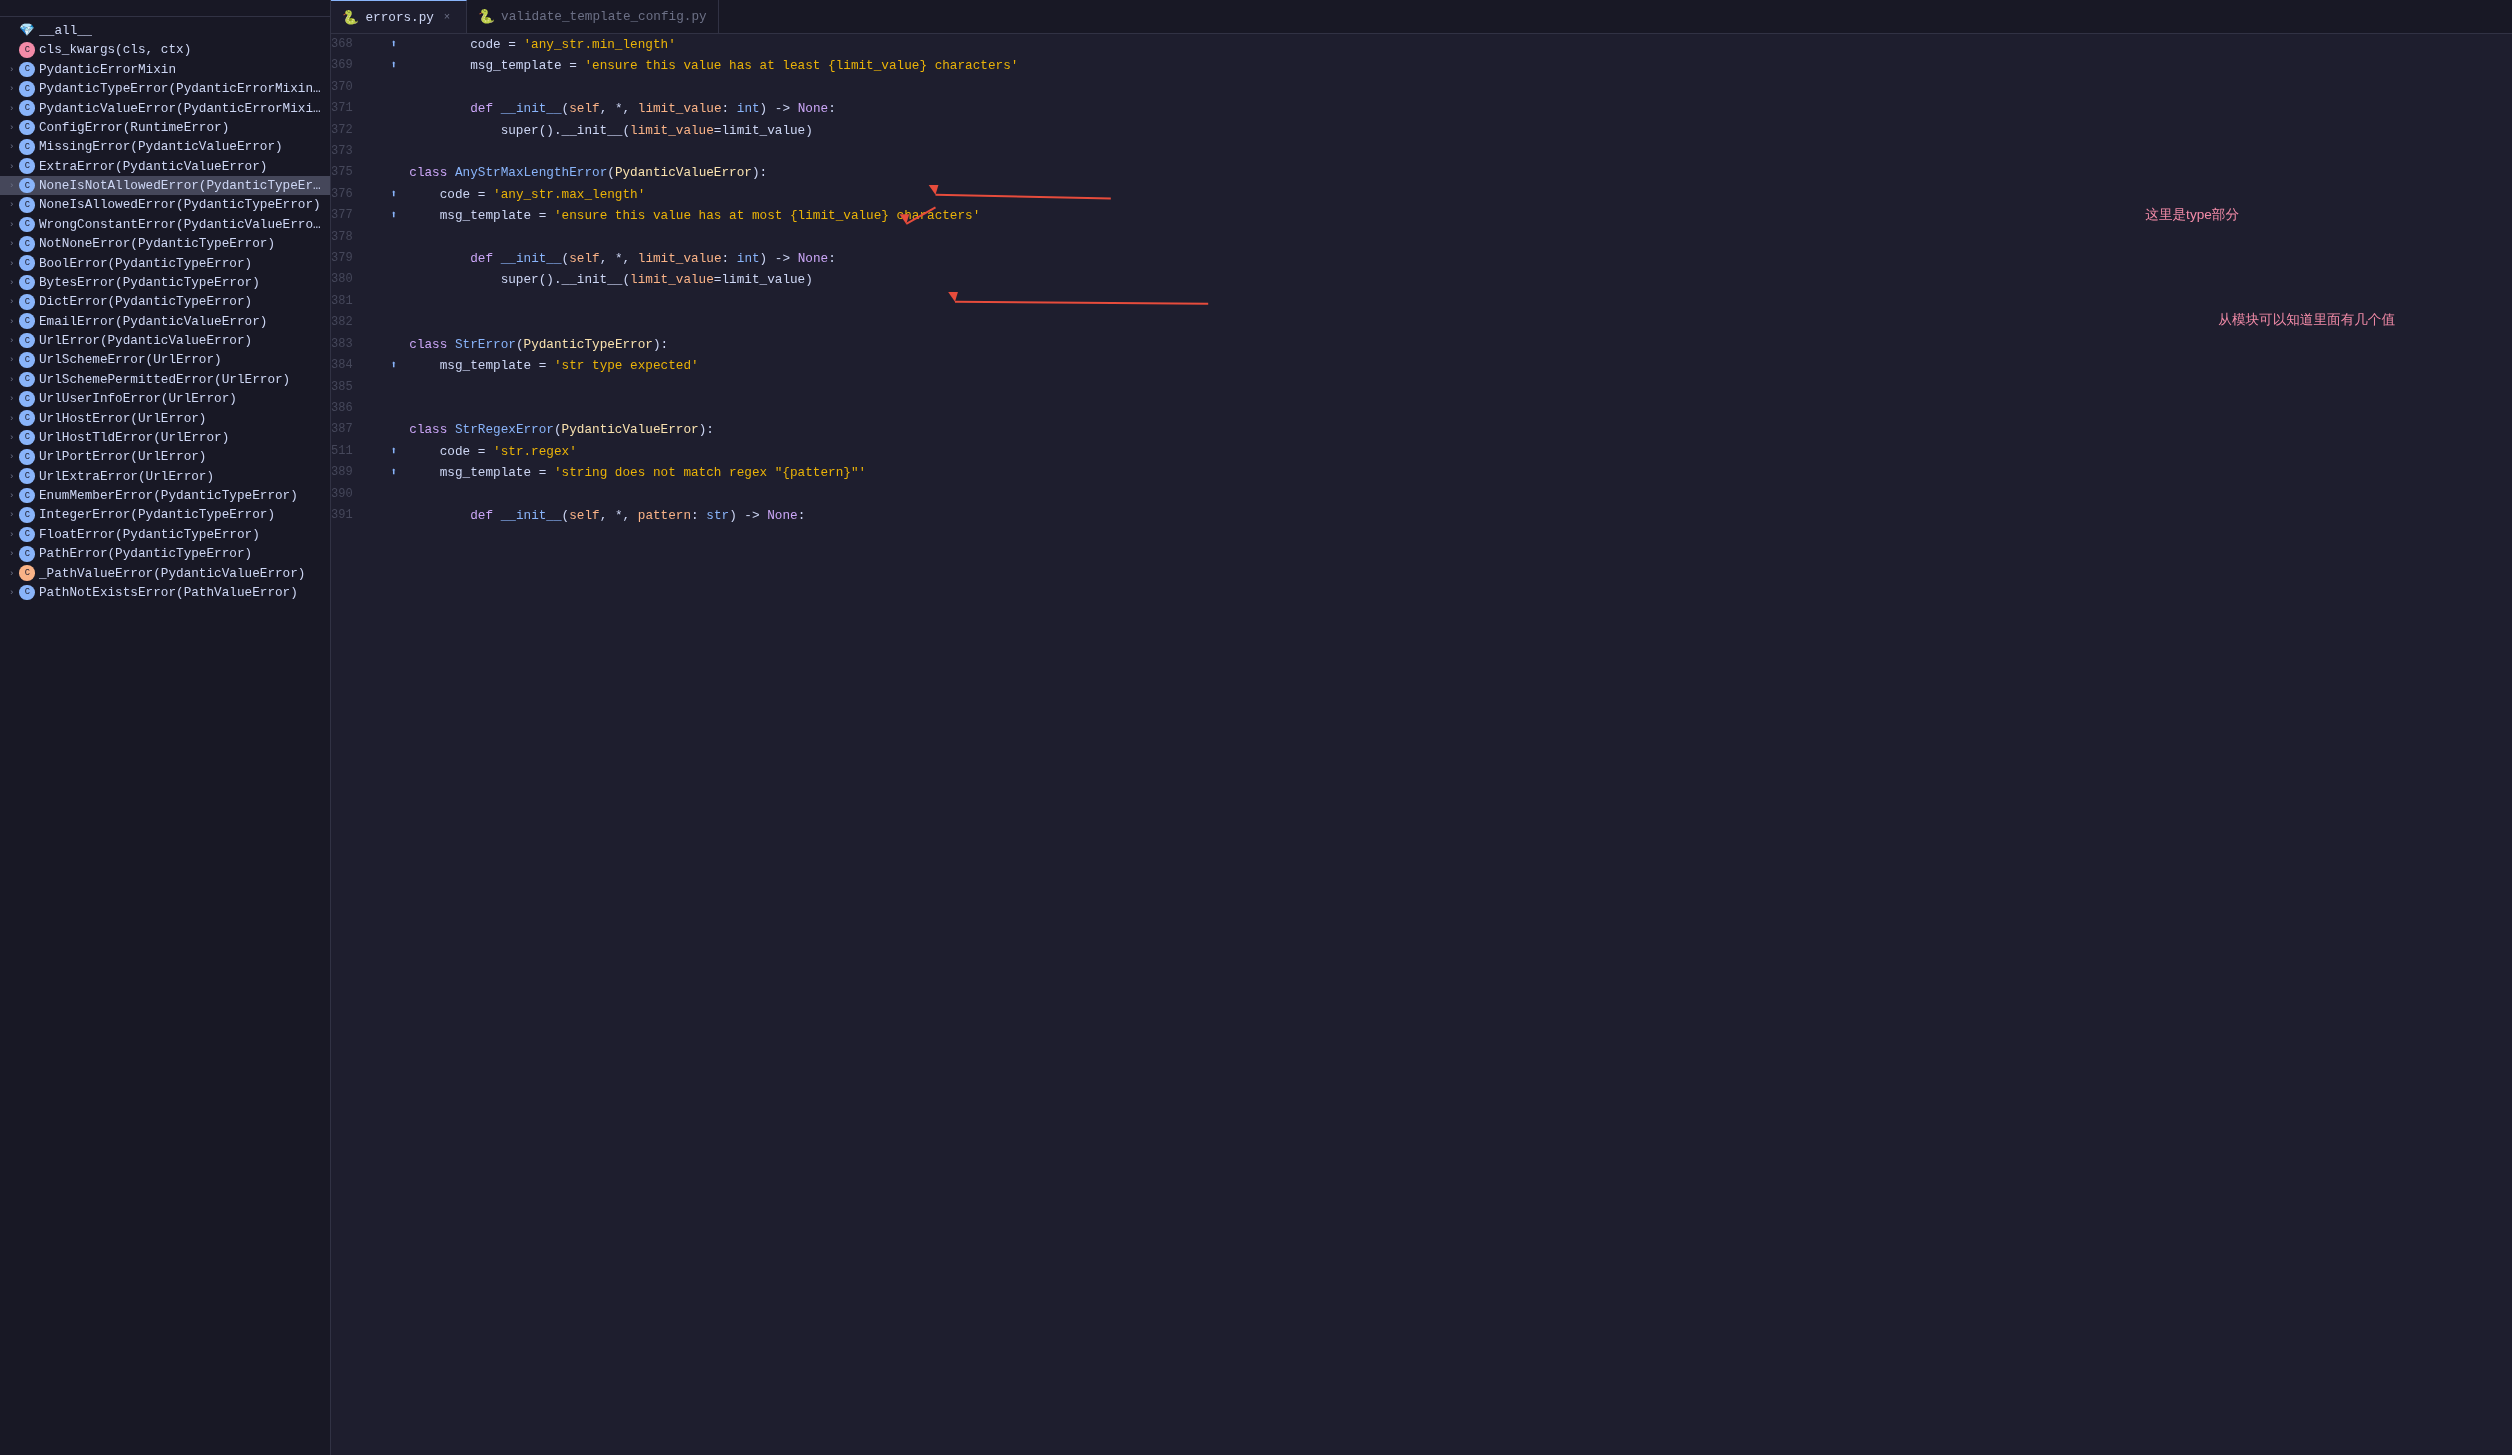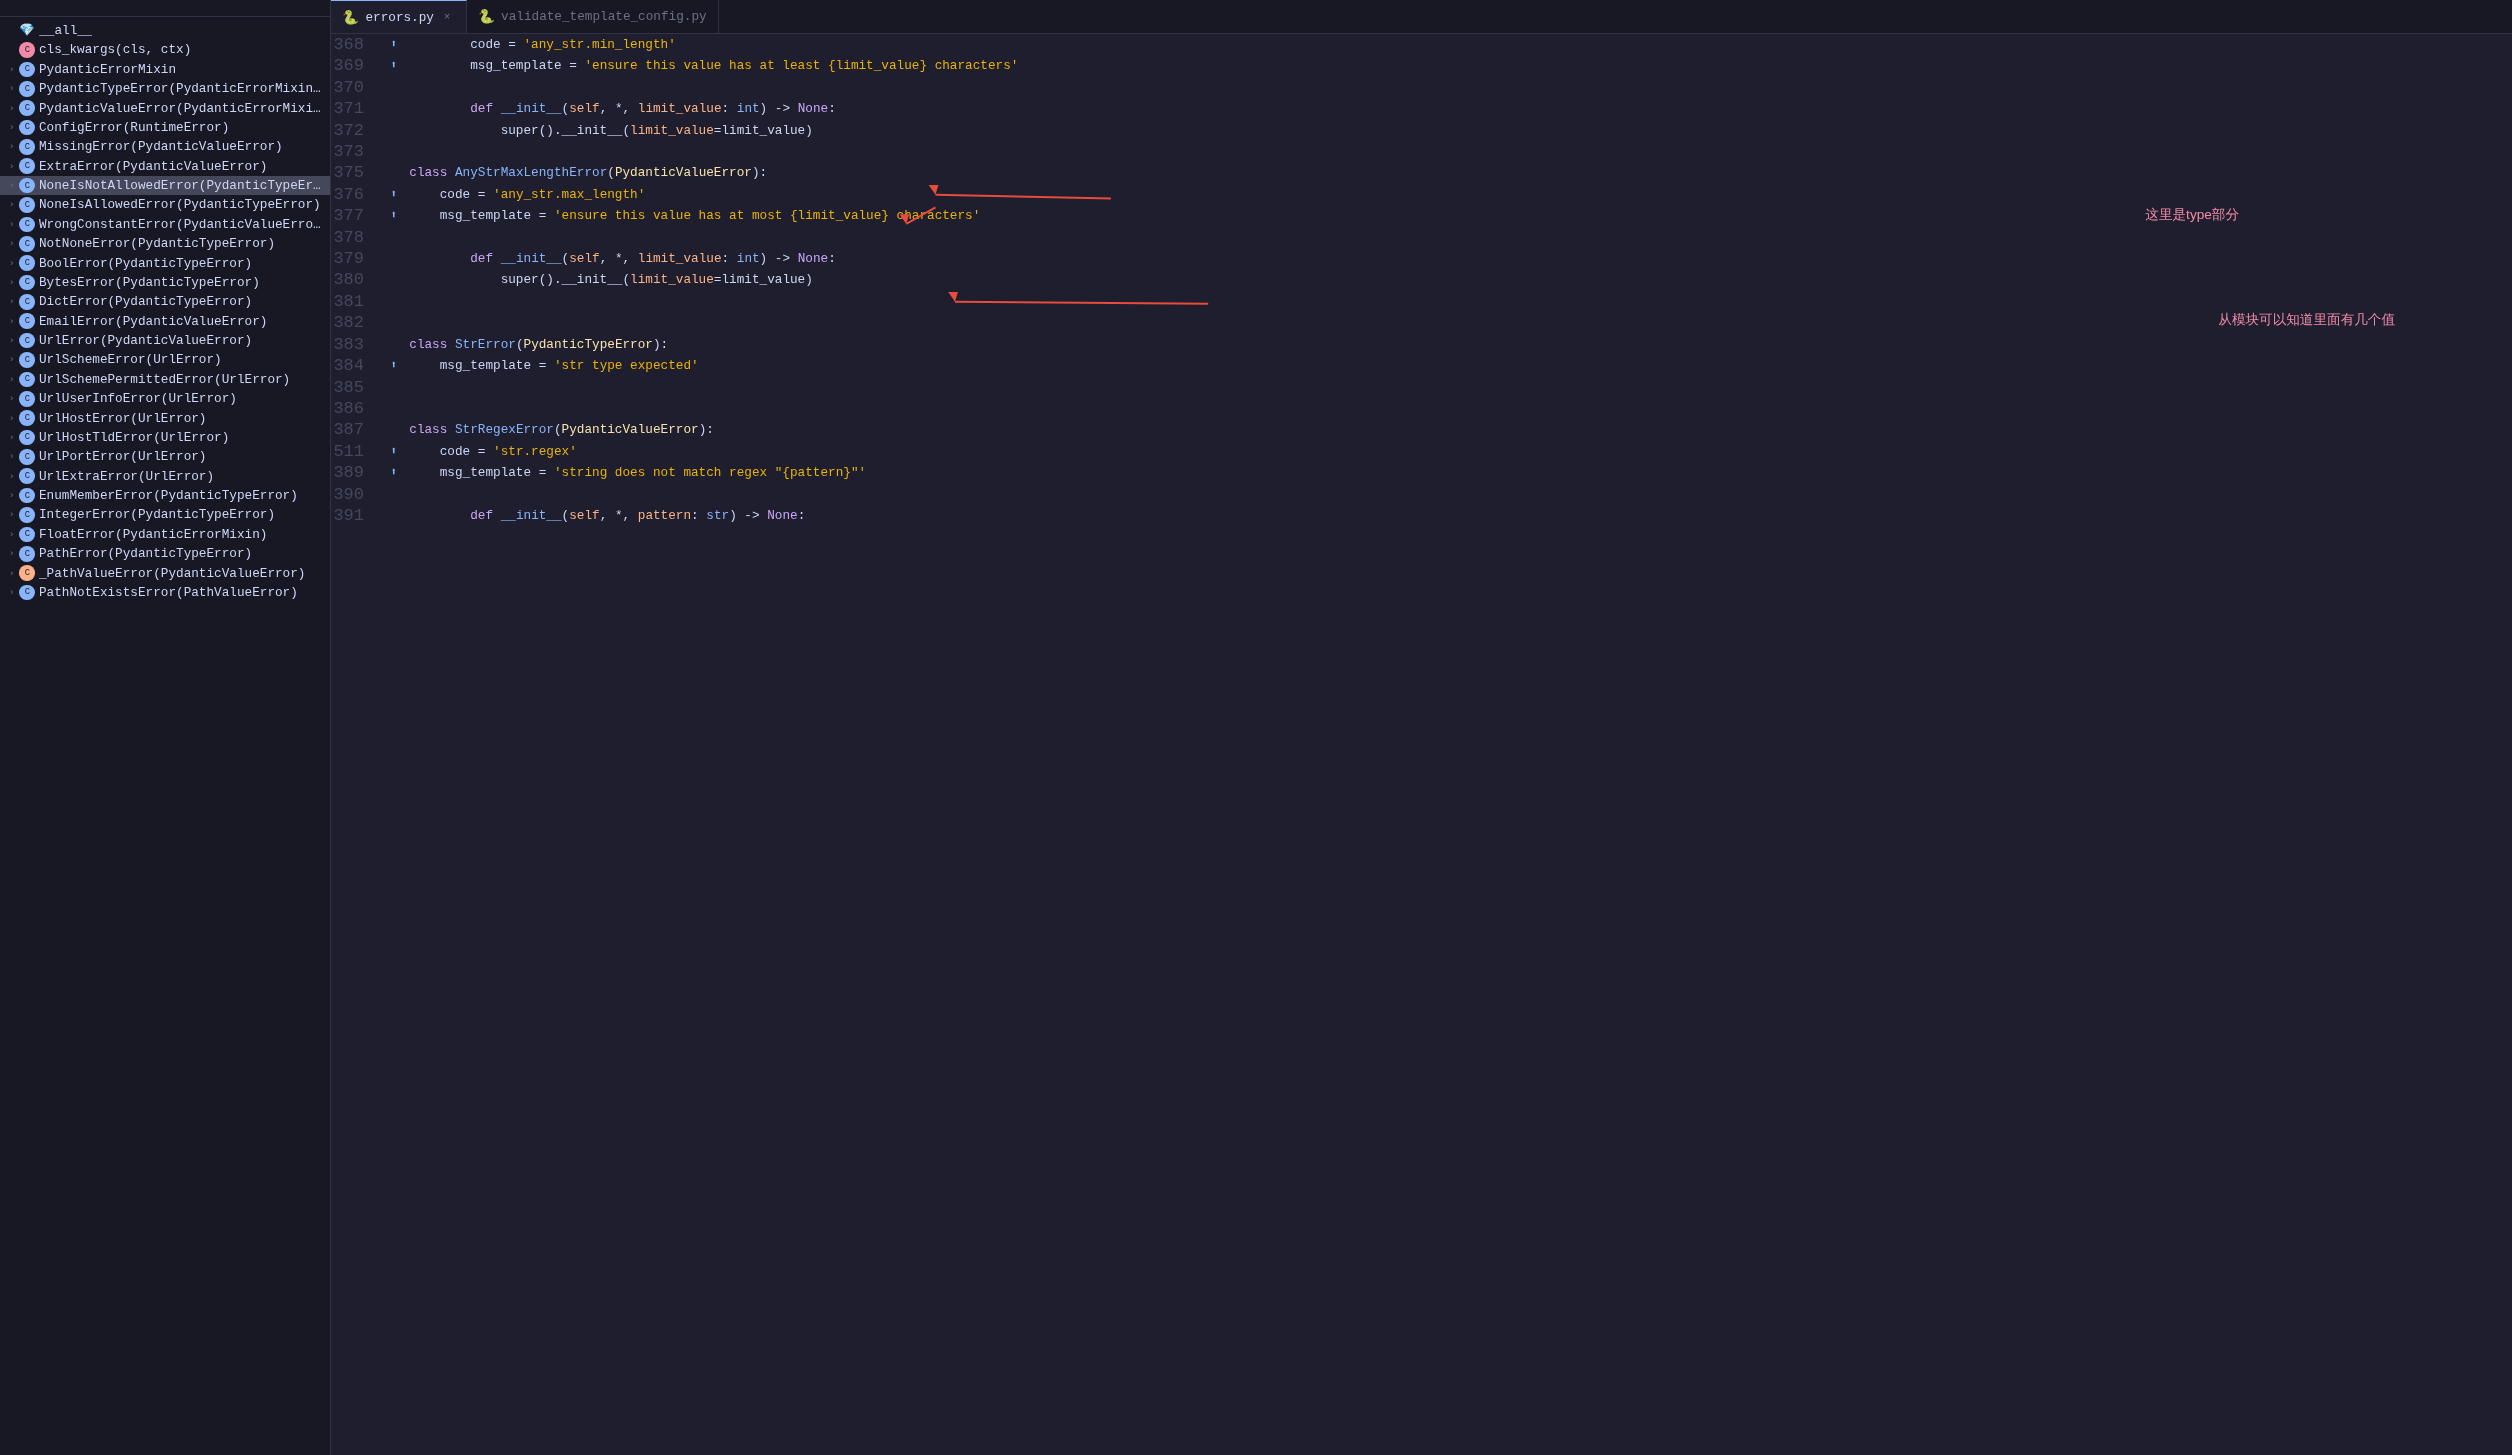--- a/index.html
+++ b/index.html
@@ -136,25 +136,25 @@
     }
     .code-line {
       display: flex;
       align-items: flex-start;
       min-height: 21.4px;
       line-height: 21.4px;
       position: relative;
     }
     .line-num {
       min-width: 51px;
-      text-align: center;
+      text-align: left;
       padding-right: 15.6px;
       color: #45475a;
       user-select: none;
-      font-size: 17px;
+      font-size: 12px;
     }
     .line-gutter {
       min-width: 23.4px;
       display: flex;
       align-items: center;
       justify-content: center;
     }
     .gutter-icon {
       font-size: 10.7px;
       cursor: pointer;
@@ -323,21 +323,21 @@
         <span class="item-label">EnumMemberError(PydanticTypeError)</span>
       </div>
       <div class="sidebar-item">
         <span class="chevron">›</span>
         <span class="icon-circle icon-blue">C</span>
         <span class="item-label">IntegerError(PydanticTypeError)</span>
       </div>
       <div class="sidebar-item">
         <span class="chevron">›</span>
         <span class="icon-circle icon-blue">C</span>
-        <span class="item-label">FloatError(PydanticErrorMixin)</span>
+        <span class="item-label">FloatError(PydanticTypeError)</span>
       </div>
       <div class="sidebar-item">
         <span class="chevron">›</span>
         <span class="icon-circle icon-blue">C</span>
         <span class="item-label">PathError(PydanticTypeError)</span>
       </div>
       <div class="sidebar-item">
         <span class="chevron">›</span>
         <span class="icon-circle icon-orange">C</span>
         <span class="item-label">_PathValueError(PydanticValueError)</span>

